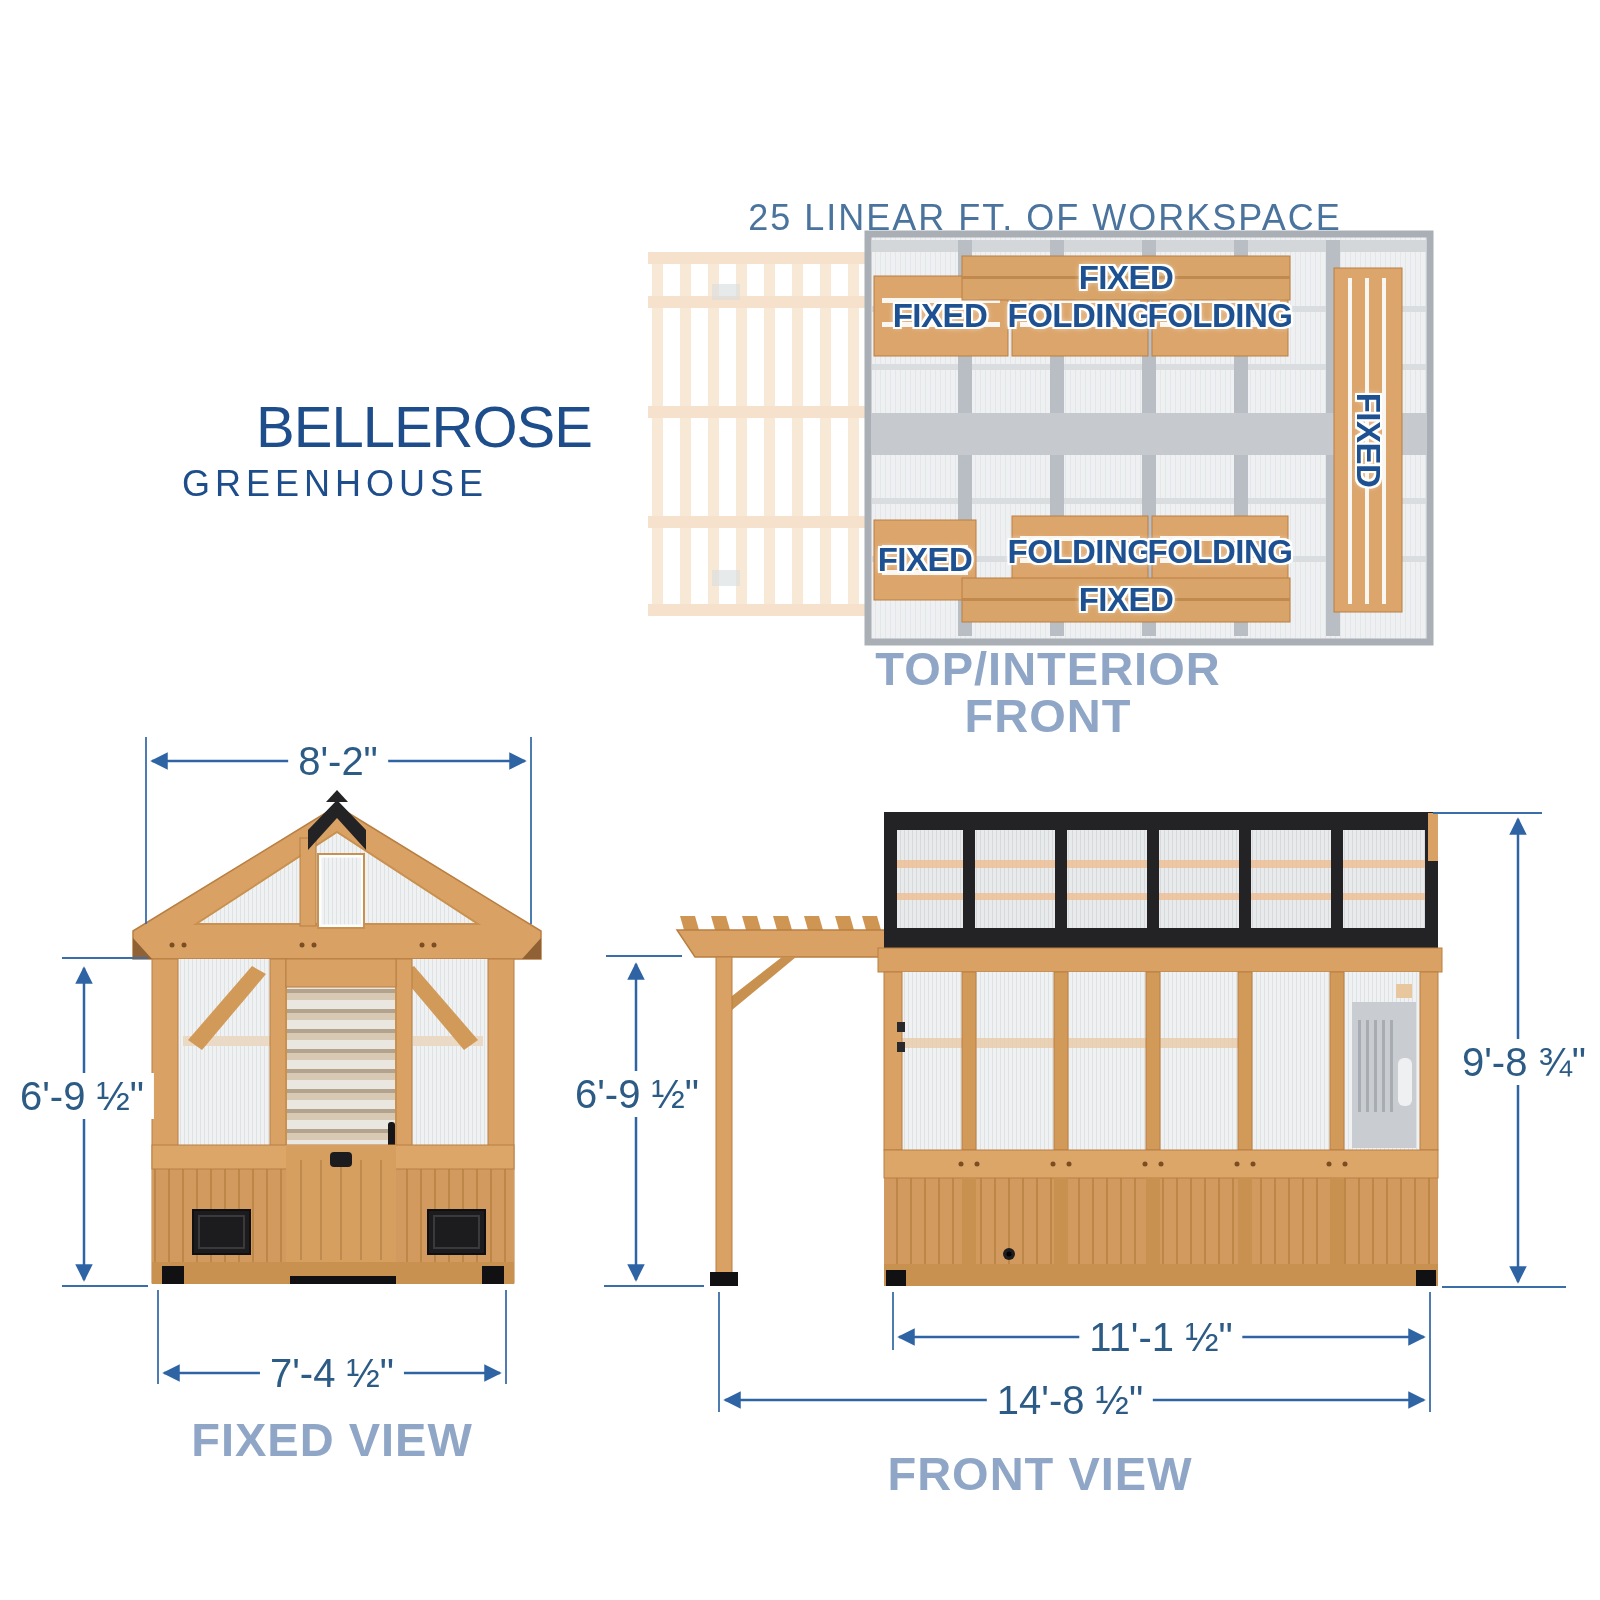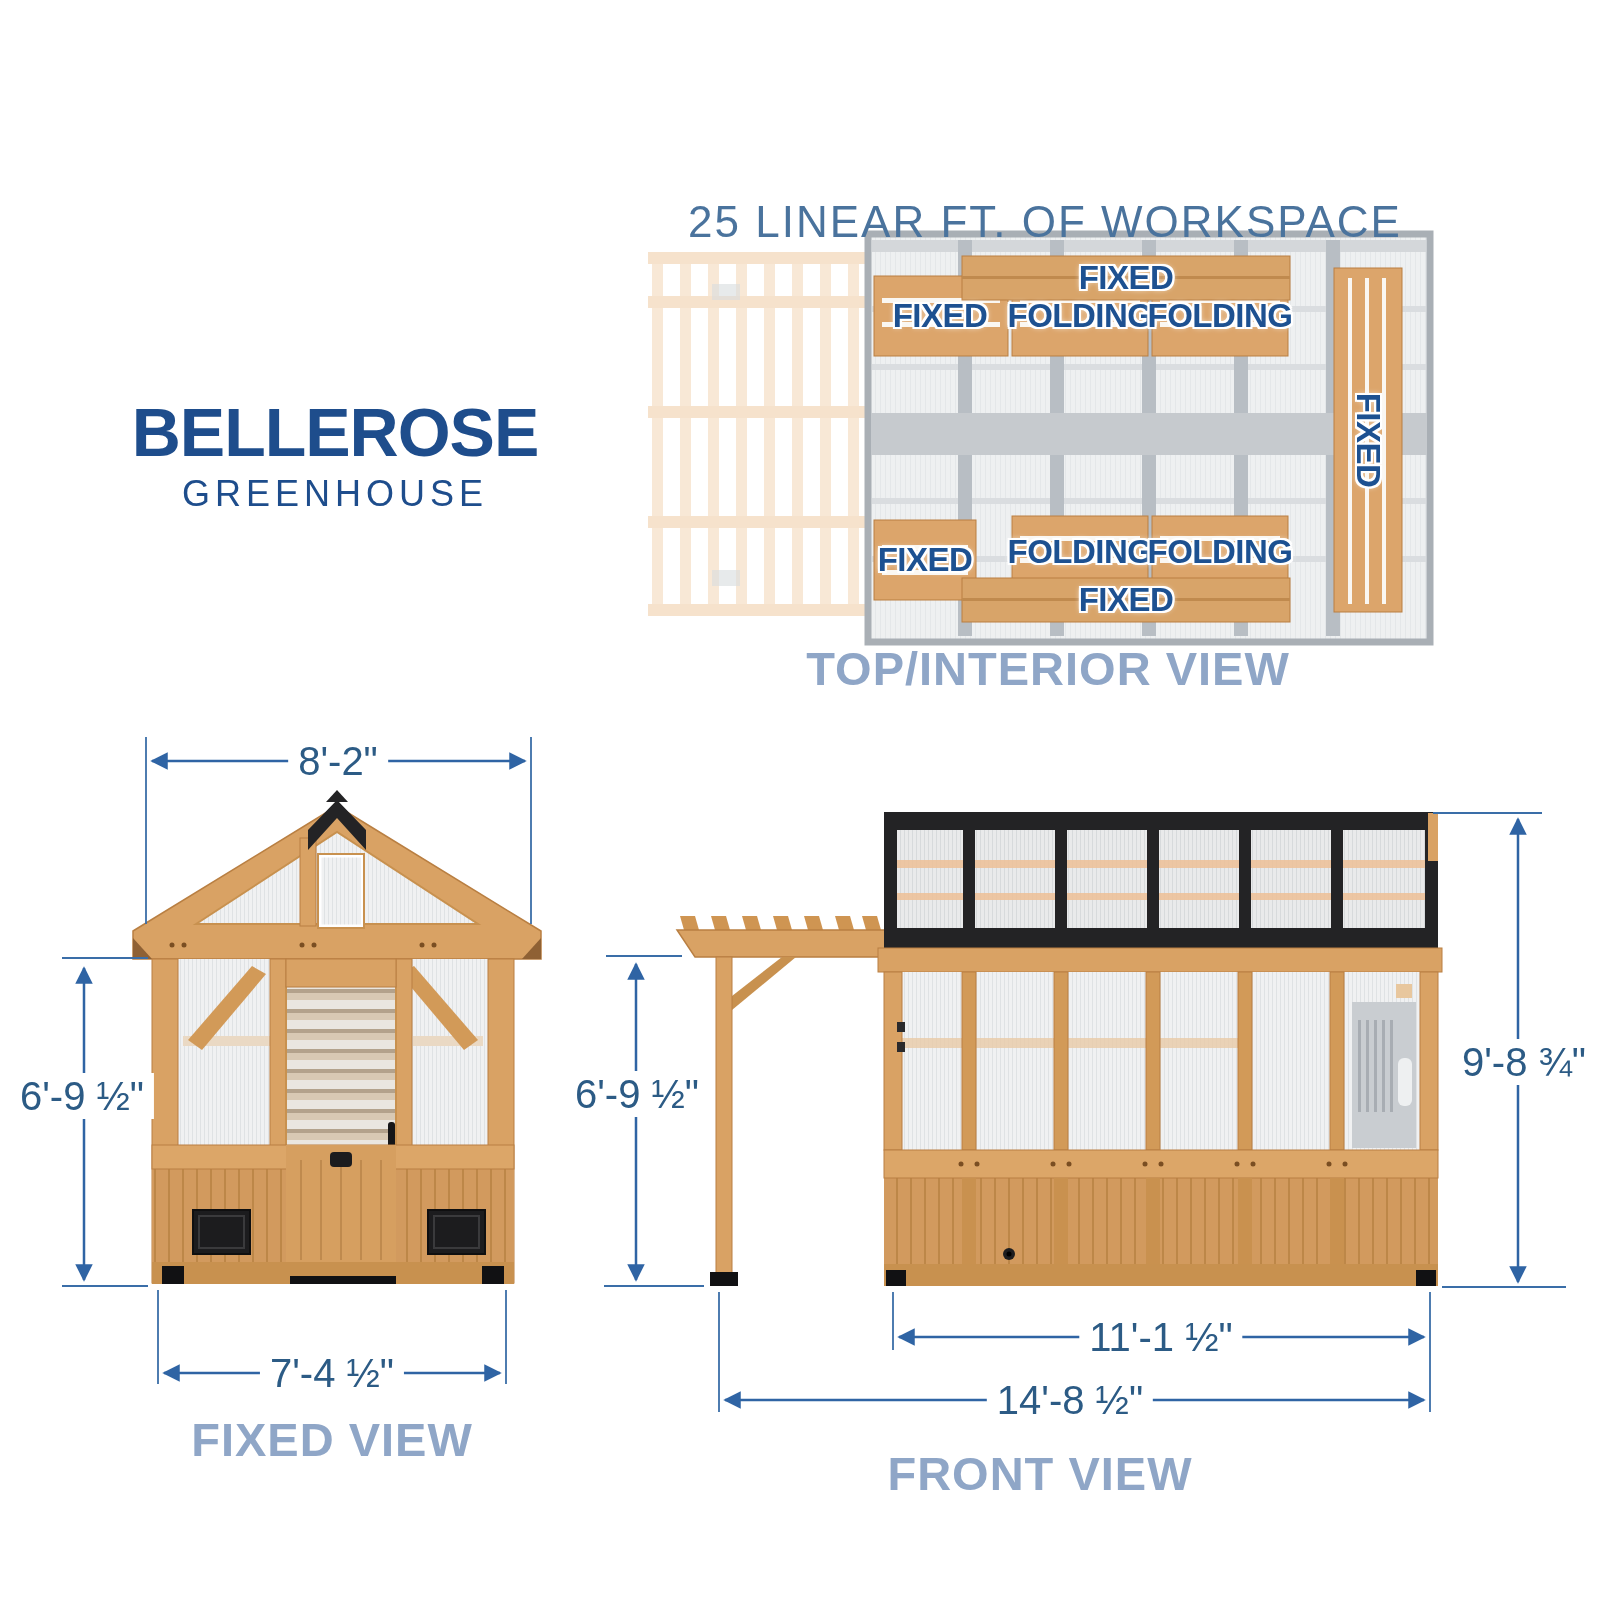--- a/index.html
+++ b/index.html
@@ -1,22 +1,22 @@
 <!DOCTYPE html>
 <html><head>
 <meta charset="utf-8">
 <style>
   html,body{margin:0;padding:0;background:#ffffff;}
   .canvas{position:relative;width:1600px;height:1600px;background:#ffffff;overflow:hidden;
           font-family:"Liberation Sans", sans-serif;}
   .abs{position:absolute;}
   .brand{left:78px;top:398px;width:514px;text-align:center;color:#1e4d8c;}
-  .brand-name{font-size:68px;font-weight:bold;letter-spacing:-1px;line-height:1;}
+  .brand-name{font-size:58px;font-weight:normal;letter-spacing:-1px;line-height:1;text-align:right;}
   .brand-sub{font-size:36px;font-weight:400;letter-spacing:5px;margin-top:10px;line-height:1;}
-  .heading{left:680px;top:198px;width:730px;text-align:center;font-size:44px;font-weight:400;
+  .heading{left:680px;top:198px;width:730px;text-align:center;font-size:36px;font-weight:400;
            letter-spacing:2px;color:#4a739d;line-height:1.1;}
   .caption{font-size:47px;font-weight:bold;color:#8fa6c7;text-align:center;letter-spacing:1px;line-height:1;}
   .cap-top{left:798px;top:645px;width:500px;}
   .cap-side{left:132px;top:1416px;width:400px;}
   .cap-front{left:840px;top:1450px;width:400px;}
   .dim{font-size:40px;color:#2c5b85;background:#ffffff;padding:0 10px;white-space:nowrap;
        transform:translate(-50%,-50%);line-height:1.15;}
   .shelf-label{font-size:33px;font-weight:800;color:#1d5191;letter-spacing:-0.5px;white-space:nowrap;
        transform:translate(-50%,-50%);
        text-shadow:-2px 0 0 #fff,2px 0 0 #fff,0 -2px 0 #fff,0 2px 0 #fff,
@@ -301,21 +301,21 @@
     <line x1="719" y1="1292" x2="719" y2="1412"></line>
   </g>
 </svg>
 
   <div class="abs brand">
     <div class="brand-name">BELLEROSE</div>
     <div class="brand-sub">GREENHOUSE</div>
   </div>
 
   <div class="abs heading">25 LINEAR FT. OF WORKSPACE</div>
-  <div class="abs caption cap-top">TOP/INTERIOR VIEW</div>
+  <div class="abs caption cap-top">TOP/INTERIOR FRONT</div>
   <div class="abs caption cap-side">FIXED VIEW</div>
   <div class="abs caption cap-front">FRONT VIEW</div>
 
   <div class="abs shelf-label" style="left:1126px;top:278px;">FIXED</div>
   <div class="abs shelf-label" style="left:940px;top:316px;">FIXED</div>
   <div class="abs shelf-label" style="left:1080px;top:316px;">FOLDING</div>
   <div class="abs shelf-label" style="left:1220px;top:316px;">FOLDING</div>
   <div class="abs shelf-label rot" style="left:1368px;top:440px;">FIXED</div>
   <div class="abs shelf-label" style="left:925px;top:560px;">FIXED</div>
   <div class="abs shelf-label" style="left:1080px;top:552px;">FOLDING</div>

